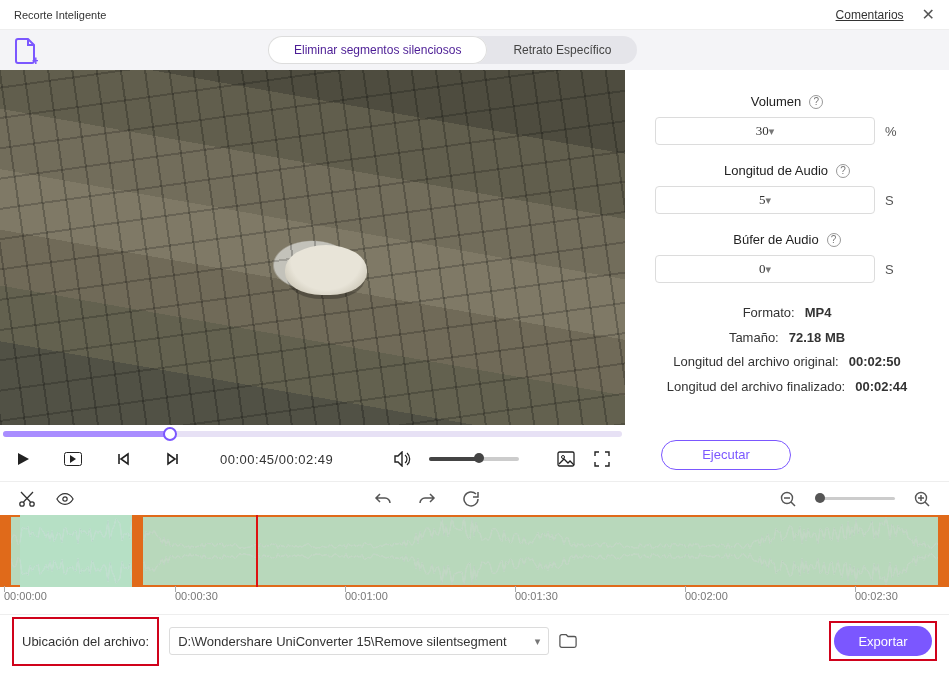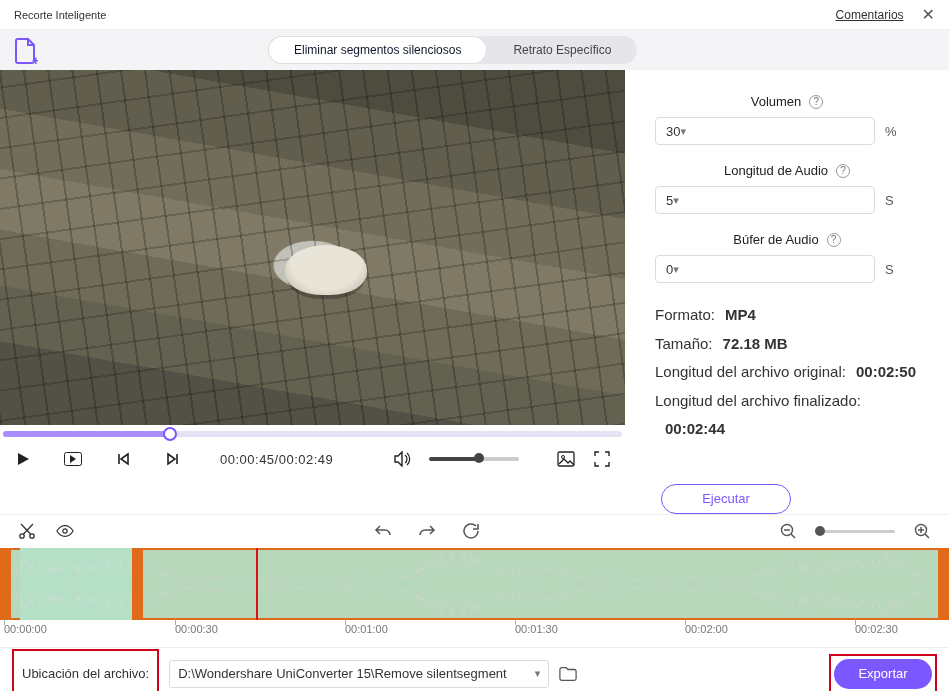--- a/index.html
+++ b/index.html
@@ -30,21 +30,21 @@
 
   
   .topstrip { height:40px; background:#f4f4f7;
     display:flex; align-items:center; padding:0 14px; }
   .doc-icon { width:24px; height:24px; position:relative; }
   .doc-icon svg { display:block; }
   .pill-tabs { margin-left:230px; background:var(--pill-bg);
     border-radius:18px; display:flex; height:28px; }
   .pill-tabs .tab { padding:0 26px; display:flex; align-items:center;
     font-size:12px; color:#444; border-radius:18px; cursor:pointer; }
-  .pill-tabs .tab.active { background:#fff; color:#0f172a;
+  .pill-tabs .tab.active { background:#fff; color:#4c1d95;
     box-shadow:0 0 0 1px #ddd inset; }
 
   
   .mainrow { display:flex; }
 
   .preview-col { width:625px; }
   .preview { width:625px; height:355px; background:#2a2a2a;
     position:relative; overflow:hidden; }
   
   .preview .sky { position:absolute; inset:0;
@@ -94,24 +94,24 @@
   .rightpanel { flex:1; padding:24px 30px 0 30px; font-size:13px; }
   .field { margin-bottom:18px; }
   .field .lbl { display:flex; align-items:center; gap:8px; margin-bottom:8px;
     color:#222;justify-content:center; }
   .help { width:14px; height:14px; border:1px solid #999; border-radius:50%;
     display:inline-flex; align-items:center; justify-content:center;
     font-size:10px; color:#777; }
   .combo-row { display:flex; align-items:center; gap:10px; }
   .combo { width:220px; height:28px; border:1px solid var(--border);
     border-radius:4px; display:flex; align-items:center;
-    justify-content:flex-start; padding:0 10px; background:#fff;
-    cursor:pointer; }
+    justify-content:center; padding:0 10px; background:#fff;
+    cursor:pointer;font-family:Liberation Serif, serif; }
   .unit { color:#555; }
-  .info { font-size:15px; line-height:1.9; }
+  .info { font-size:13px; line-height:1.9;text-align:center; }
   .info .k { display:inline-block; }
   .info .v { font-weight:600; margin-left:10px; }
 
   .run-btn { margin-top:40px;
     width:130px; height:30px; border:1px solid var(--purple);
     border-radius:16px; color:var(--purple); background:#fff;
     display:flex; align-items:center; justify-content:center;
     cursor:pointer; font-size:13px; margin-left:6px;}
 
   

